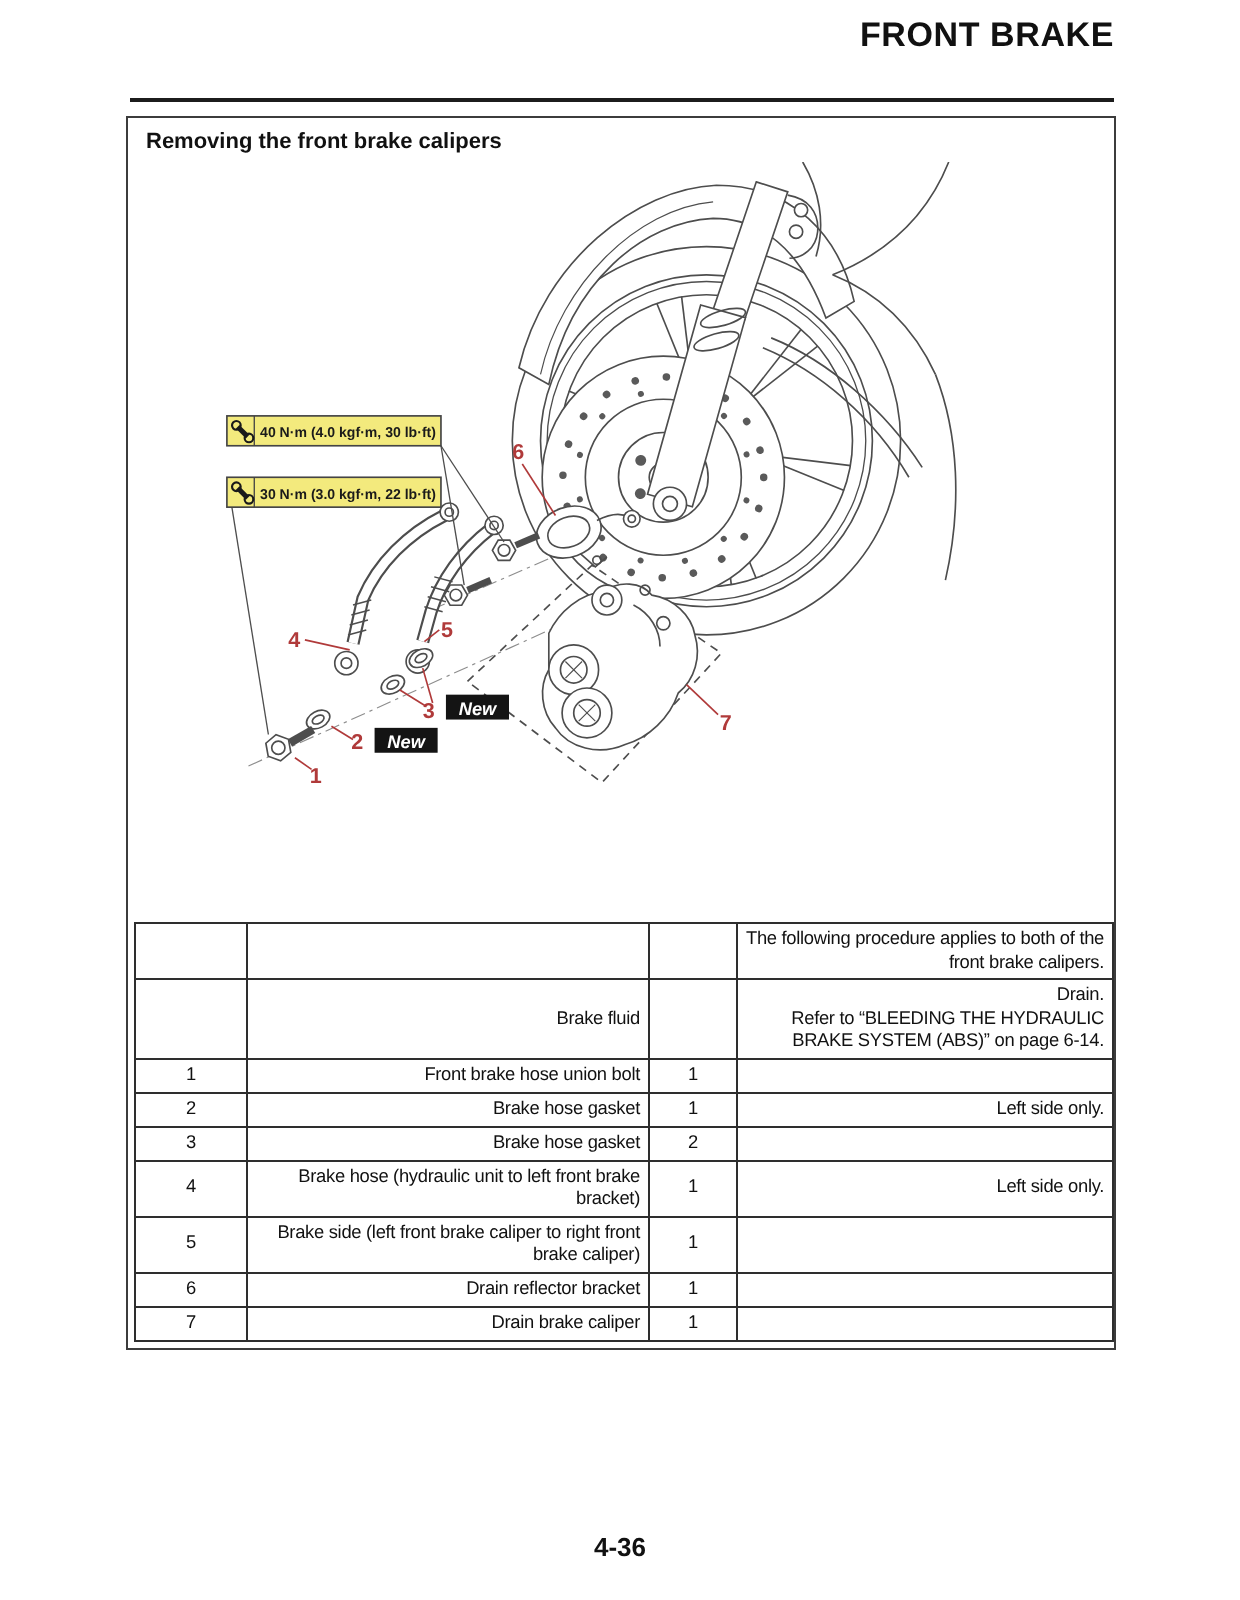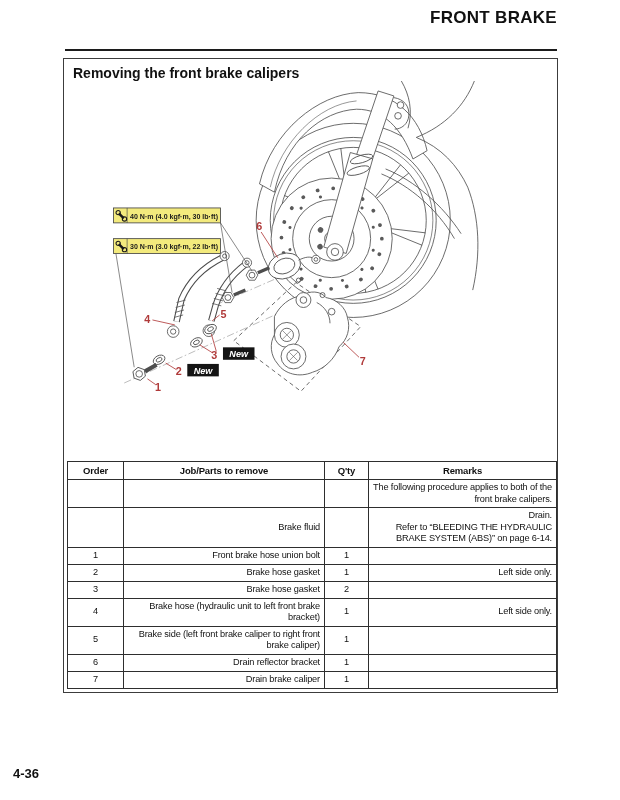--- a/index.html
+++ b/index.html
@@ -13,39 +13,39 @@
     font-size:17px; font-weight:bold; letter-spacing:.3px; color:#111;text-align:center;
   }
   .header-rule {
     position:absolute; top:49px; left:65px; width:492px; height:2px; background:#1c1c1c;
   }
   .procedure-box {
     position:absolute; left:63px; top:58px; width:495px;
     border:1px solid #3c3c3c; background:#fff;
   }
   .procedure-title {
-    font-size:14px; font-weight:bold; padding:6px 0 0 9px; height:22px; color:#111;
+    font-size:11px; font-weight:bold; padding:6px 0 0 9px; height:22px; color:#111;
   }
   .diagram-area { position:relative; height:380px; }
   .diagram-area svg { position:absolute; left:0; top:0; }
 
   table.parts-table {
     border-collapse:collapse; table-layout:fixed; width:489px;
     margin:0 2px 3px 3px;
     font-size:9.2px; letter-spacing:-0.15px; line-height:1.25; color:#111;
   }
   .parts-table td, .parts-table th { border:1px solid #2e2e2e; padding:2px 4px; vertical-align:middle; }
   .parts-table th { font-weight:bold; text-align:center; height:18px; font-size:9.5px; }
   .parts-table tr.rh { height:17px; }
   .c-order, .c-qty { text-align:center; }
   .c-job, .c-remarks { text-align:right; white-space:pre-line; }
 
   .page-number {
-    position:absolute; top:766px; left:0; width:620px; 
-    font-size:13px; font-weight:bold; color:#111;padding-left:13px;
+    position:absolute; top:766px; left:0; width:620px; text-align:center;
+    font-size:13px; font-weight:bold; color:#111;
   }
   
   .line-art { stroke:#4d4d4d; fill:none; stroke-width:1; }
 </style>
 </head>
 <body>
 
 <div class="page-header-title">FRONT BRAKE</div>
 <div class="header-rule"></div>
 
@@ -278,26 +278,20 @@
   </div>
 
   <table class="parts-table">
     <colgroup>
         <col style="width:56px">
         <col style="width:201px">
         <col style="width:44px">
         <col style="width:188px">
       </colgroup>
     <tbody>
-        <tr>
-      <th>Order</th>
-      <th>Job/Parts to remove</th>
-      <th>Q'ty</th>
-      <th>Remarks</th>
-    </tr>
     <tr class="rh">
       <td class="c-order"></td>
       <td class="c-job"></td>
       <td class="c-qty"></td>
       <td class="c-remarks">The following procedure applies to both of the front brake calipers.</td>
     </tr>
     <tr class="rh">
       <td class="c-order"></td>
       <td class="c-job">Brake fluid</td>
       <td class="c-qty"></td>

